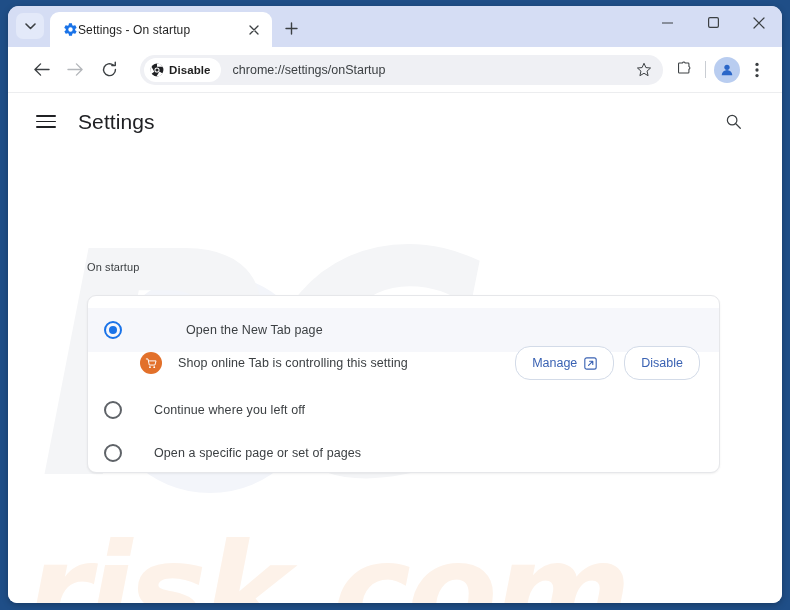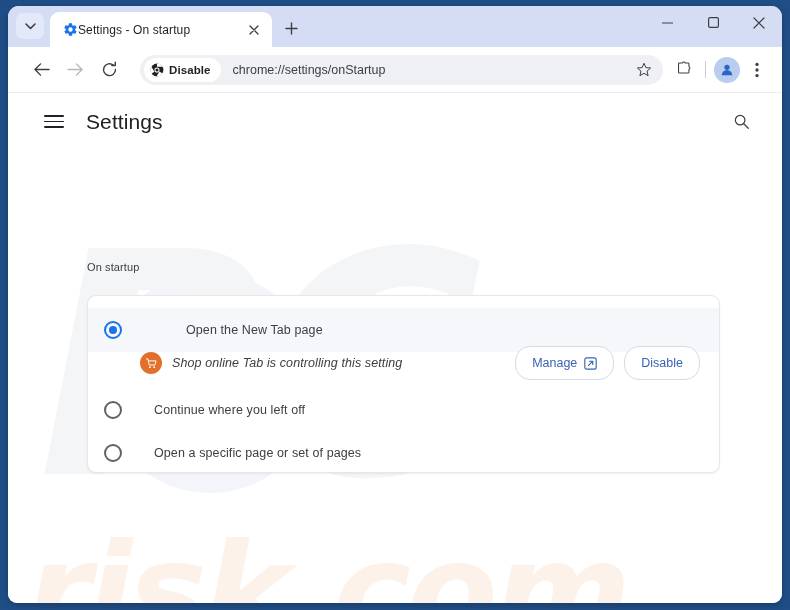--- a/index.html
+++ b/index.html
@@ -287,26 +287,25 @@
   }
 
   .ext-icon {
     width: 22px; height: 22px;
     border-radius: 50%;
     background: #e2702a;
     flex: 0 0 22px;
     display: flex; align-items: center; justify-content: center;
   }
   .ext-label {
-    margin-left: 10px;
+    margin-left: 16px;
     font-size: 12.5px;
     color: #3c4043;
     flex: 1 1 auto;
     letter-spacing: .1px;
-    font-style: italic;
   }
   .ext-actions {
     display: flex;
     align-items: center;
     gap: 10px;
     margin-right: 19px;
     flex: 0 0 auto;
   }
   .pill {
     height: 34px;
@@ -322,21 +321,21 @@
     background: #ffffff;
     cursor: pointer;
     box-sizing: border-box;
     white-space: nowrap;
     font-family: "Liberation Sans", sans-serif;
   }
 
   
   .settings-header {
     position: absolute;
-    left: 8px; top: 0;
+    left: 0; top: 0;
     width: 100%; height: 57px;
     background: #ffffff;
     display: flex;
     align-items: center;
     box-sizing: border-box;
     padding: 0 34px 0 28px;
   }
   .hamburger {
     width: 20px; height: 20px;
     display: flex; flex-direction: column; justify-content: center; gap: 4px;

